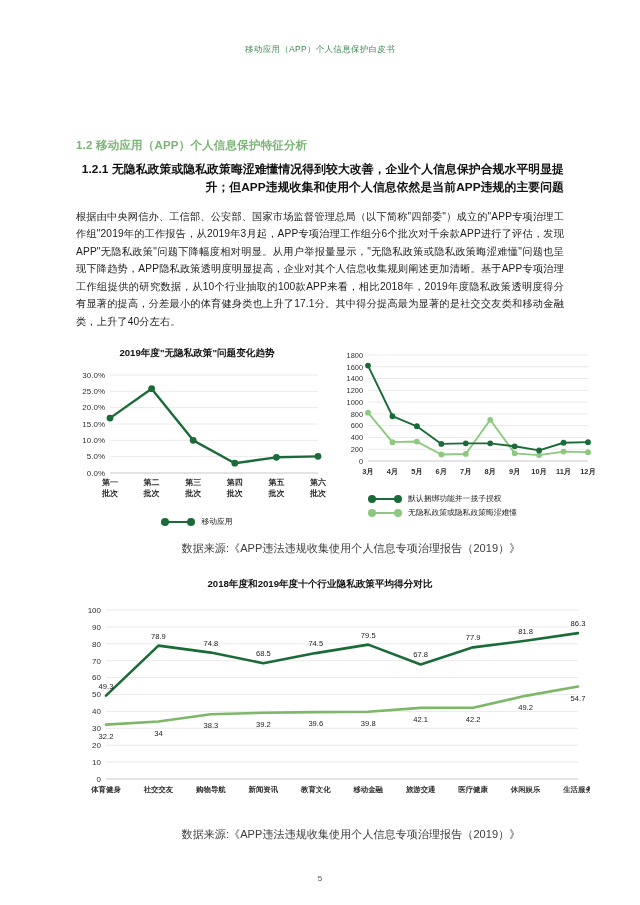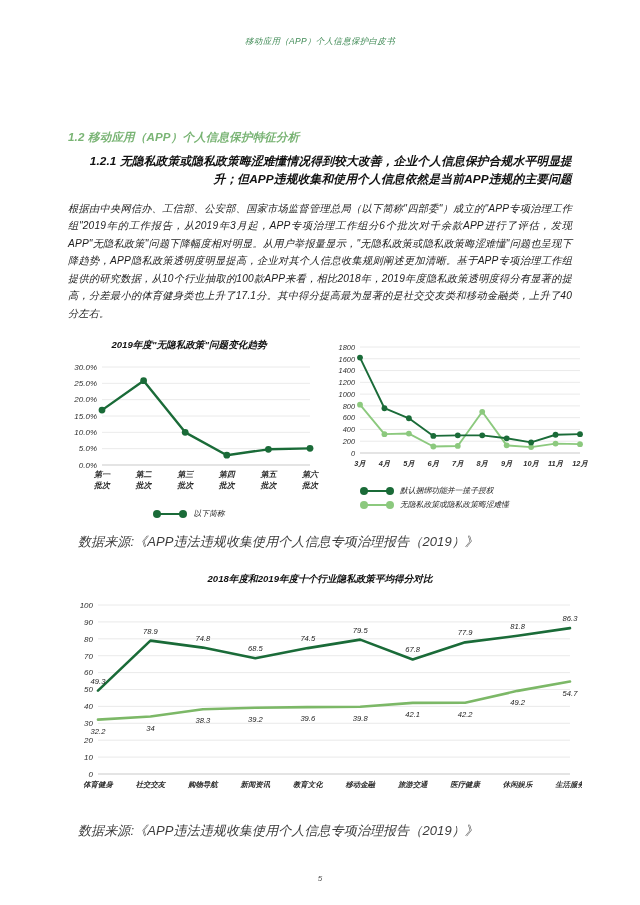--- a/index.html
+++ b/index.html
@@ -3,21 +3,21 @@
 <meta charset="utf-8">
 <style>
   * { box-sizing: border-box; margin: 0; padding: 0; }
   html, body {
     width: 640px; height: 905px;
     background: #ffffff;
     font-family: "Liberation Sans", "DejaVu Sans", sans-serif;
     color: #1a1a1a;
     overflow: hidden;
   }
-  .page { position: relative; width: 640px; height: 905px; padding: 0; font-style: italic; }
+  .page { position: relative; width: 640px; height: 905px; padding: 8px; }
 
   
   .running-header {
     text-align: center;
     font-size: 8.5px;
     color: #3f8a55;
     letter-spacing: .3px;
     padding-top: 36px;
   }
 
@@ -72,23 +72,24 @@
   .legend-item { display: flex; align-items: center; gap: 6px; font-size: 7.8px; color: #222; margin-top: 3px; }
   .lg-line { display: inline-block; width: 30px; height: 3px; border-radius: 2px; position: relative; }
   .lg-dot-line { display: inline-flex; align-items: center; width: 34px; height: 9px; position: relative; }
   .lg-dot-line .bar { position: absolute; left: 4px; right: 4px; height: 2.6px; top: 3.2px; }
   .lg-dot-line .d1, .lg-dot-line .d2 { position: absolute; width: 8px; height: 8px; border-radius: 50%; top: .5px; }
   .lg-dot-line .d1 { left: 0; }
   .lg-dot-line .d2 { right: 0; }
 
   .src-note {
     margin: 14px 16px 0 78px;
-    font-size: 13px;
+    font-size: 11px;
     color: #3c3c3c;
     letter-spacing: .1px;
+    text-align: center;
   }
 
   .chart-wide { margin: 22px 58px 0 58px; }
 
   .page-num {
     position: absolute;
     bottom: 22px;
     left: 0; right: 0;
     text-align: center;
     font-size: 8px;
@@ -155,21 +156,21 @@
             </g>
         </svg>
       </div>
       <div class="legend">
         <div class="legend-item">
           <span class="lg-dot-line">
             <span class="bar" style="background:#1a6b38"></span>
             <span class="d1" style="background:#1a6b38"></span>
             <span class="d2" style="background:#1a6b38"></span>
           </span>
-          <span>以下简称</span>
+          <span>移动应用</span>
         </div>
       </div>
     </div>
 
     <div class="chart-box" style="width:262px;">
       <div class="plot">
         <svg width="262" height="140" viewBox="0 0 262 140">
           <g id="c2-grid">
               <line x1="34" y1="8" x2="254" y2="8" class="gridline"></line>
               <line x1="34" y1="19.77777777777778" x2="254" y2="19.77777777777778" class="gridline"></line>

